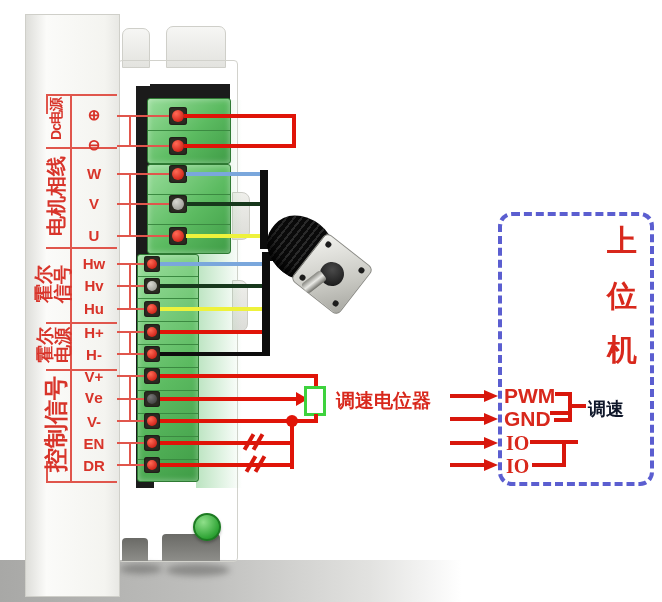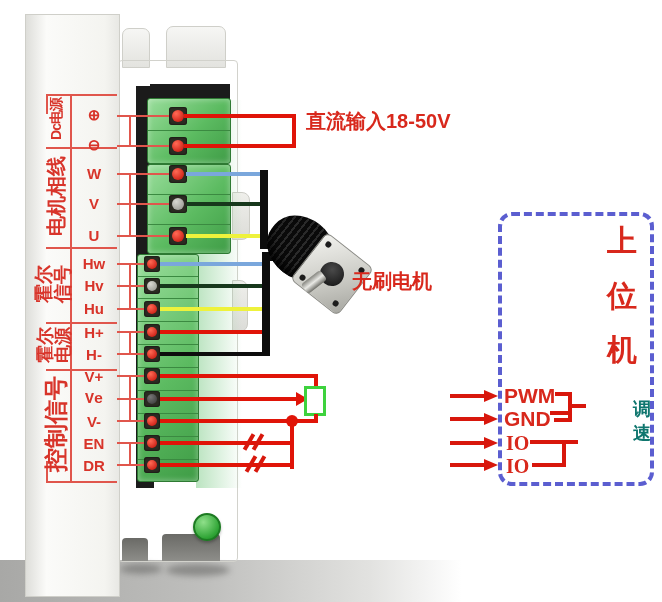--- a/index.html
+++ b/index.html
@@ -47,21 +47,21 @@
   .slash{width:4px;height:18px;background:#d8170c;transform:rotate(30deg);}
   .arrow .ln{position:absolute;left:0;top:4px;width:36px;height:4px;background:#d8170c;}
   .arrow .hd{position:absolute;left:34px;top:0;width:0;height:0;
              border-left:14px solid #d8170c;border-top:6px solid transparent;border-bottom:6px solid transparent;}
   
   .hostbox{left:498px;top:212px;width:156px;height:274px;border:4px dashed #5b5ed0;border-radius:14px;box-sizing:border-box;}
   .htitle{color:#d8281c;font-weight:bold;font-size:30px;width:36px;text-align:center;line-height:1;}
   .hpin{color:#d8281c;font-size:21px;font-weight:bold;line-height:1;}
   .hpin.serif{font-family:"Liberation Serif",serif;font-size:20px;}
   .rline{background:#d8170c;}
-  .note{color:#0f766e;font-weight:bold;margin-left:45px;}
+  .note{color:#0f172a;font-weight:bold;}
   
   .m-body{left:4px;top:12px;width:70px;height:60px;transform:rotate(38deg);border-radius:50% 50% 50% 50%/46%;
           background:repeating-linear-gradient(90deg,#0a0a0a 0 4px,#2a2a2a 4px 6px);
           box-shadow:inset 0 -6px 8px rgba(0,0,0,.8);}
   .m-flange{left:40px;top:38px;width:58px;height:58px;transform:rotate(38deg);border-radius:6px;
             background:linear-gradient(130deg,#f2f2ee,#cacac4 60%,#a7a7a1);border:1px solid #8a8a84;}
   .m-hole{position:absolute;width:6px;height:6px;border-radius:50%;background:#1c1c1c;}
   .m-center{position:absolute;left:17px;top:17px;width:24px;height:24px;border-radius:50%;
             background:radial-gradient(circle at 40% 35%,#4a4a4a,#0e0e0e);}
   .m-shaft{left:46px;top:64px;width:12px;height:24px;transform:rotate(52deg);border-radius:3px;
@@ -211,21 +211,20 @@
   <div class="abs lead" style="left:129px;top:115px;width:2px;height:32px;"></div>
   <div class="abs lead" style="left:129px;top:173px;width:2px;height:64px;"></div>
   <div class="abs lead" style="left:129px;top:263px;width:2px;height:47px;"></div>
   <div class="abs lead" style="left:129px;top:331px;width:2px;height:24px;"></div>
   <div class="abs lead" style="left:129px;top:375px;width:2px;height:47px;"></div>
   <div class="abs lead" style="left:129px;top:442px;width:2px;height:24px;"></div>
 
   <div class="abs" style="left:184px;top:114px;width:112px;height:4px;background:#e01408;"></div>
   <div class="abs" style="left:184px;top:144px;width:112px;height:4px;background:#e01408;"></div>
   <div class="abs" style="left:292px;top:114px;width:4px;height:34px;background:#e01408;"></div>
-  <div class="abs ann" style="left:306px;top:108px;font-size:20px;">直流输入18-50V</div>
 
   <div class="abs" style="left:186px;top:172px;width:76px;height:4px;background:#7aa7dc;"></div>
   <div class="abs" style="left:186px;top:202px;width:76px;height:4px;background:#17381c;"></div>
   <div class="abs" style="left:186px;top:234px;width:76px;height:4px;background:#eef23c;"></div>
   <div class="abs" style="left:260px;top:170px;width:8px;height:78px;background:#0d0d0d;"></div>
   <div class="abs" style="left:260px;top:240px;width:24px;height:9px;background:#0d0d0d;"></div>
 
   <div class="abs" style="left:160px;top:262px;width:104px;height:4px;background:#7aa7dc;"></div>
   <div class="abs" style="left:160px;top:284px;width:104px;height:4px;background:#17381c;"></div>
   <div class="abs" style="left:160px;top:307px;width:104px;height:4px;background:#eef23c;"></div>
@@ -238,37 +237,37 @@
     <div class="abs m-body"></div>
     <div class="abs m-flange">
       <span class="m-hole" style="left:5px;top:5px;"></span>
       <span class="m-hole" style="left:47px;top:5px;"></span>
       <span class="m-hole" style="left:5px;top:47px;"></span>
       <span class="m-hole" style="left:47px;top:47px;"></span>
       <span class="m-center"></span>
     </div>
     <div class="abs m-shaft"></div>
   </div>
-  <div class="abs ann" style="left:352px;top:268px;font-size:20px;">无刷电机</div>
 
   <div class="abs" style="left:160px;top:374px;width:158px;height:4px;background:#e01408;"></div>
   <div class="abs" style="left:314px;top:374px;width:4px;height:14px;background:#e01408;"></div>
   <div class="abs" style="left:160px;top:397px;width:138px;height:4px;background:#e01408;"></div>
   <div class="abs" style="left:296px;top:392px;width:0;height:0;border-left:12px solid #e01408;border-top:7px solid transparent;border-bottom:7px solid transparent;"></div>
   <div class="abs" style="left:304px;top:386px;width:22px;height:30px;box-sizing:border-box;border:3px solid #3ed23e;background:#fff;"></div>
   <div class="abs" style="left:314px;top:414px;width:4px;height:9px;background:#e01408;"></div>
   <div class="abs" style="left:160px;top:419px;width:158px;height:4px;background:#e01408;"></div>
   <div class="abs" style="left:286px;top:415px;width:12px;height:12px;border-radius:50%;background:#e01408;"></div>
   <div class="abs" style="left:290px;top:419px;width:4px;height:50px;background:#e01408;"></div>
   <div class="abs" style="left:160px;top:441px;width:132px;height:4px;background:#e01408;"></div>
   <div class="abs" style="left:160px;top:463px;width:134px;height:4px;background:#e01408;"></div>
   <div class="abs slash" style="left:247px;top:433px;"></div>
   <div class="abs slash" style="left:256px;top:433px;"></div>
   <div class="abs slash" style="left:249px;top:455px;"></div>
   <div class="abs slash" style="left:258px;top:455px;"></div>
+  <div class="abs ann" style="left:336px;top:388px;font-size:19px;">调速电位器</div>
 
   <div class="abs arrow" style="left:450px;top:390px;width:48px;height:12px;">
       <span class="ln"></span>
       <span class="hd"></span>
     </div>
   <div class="abs arrow" style="left:450px;top:413px;width:48px;height:12px;">
       <span class="ln"></span>
       <span class="hd"></span>
     </div>
   <div class="abs arrow" style="left:450px;top:437px;width:48px;height:12px;">

